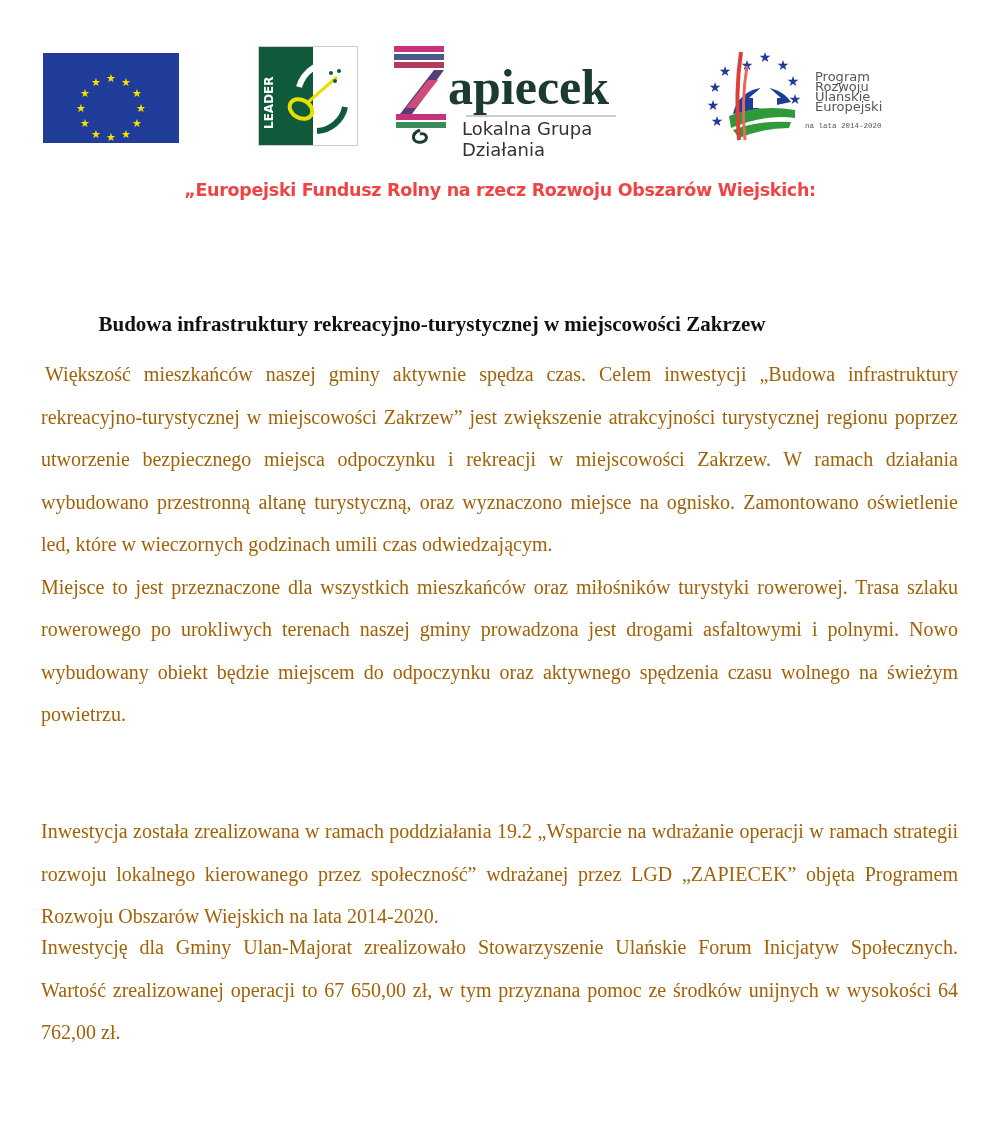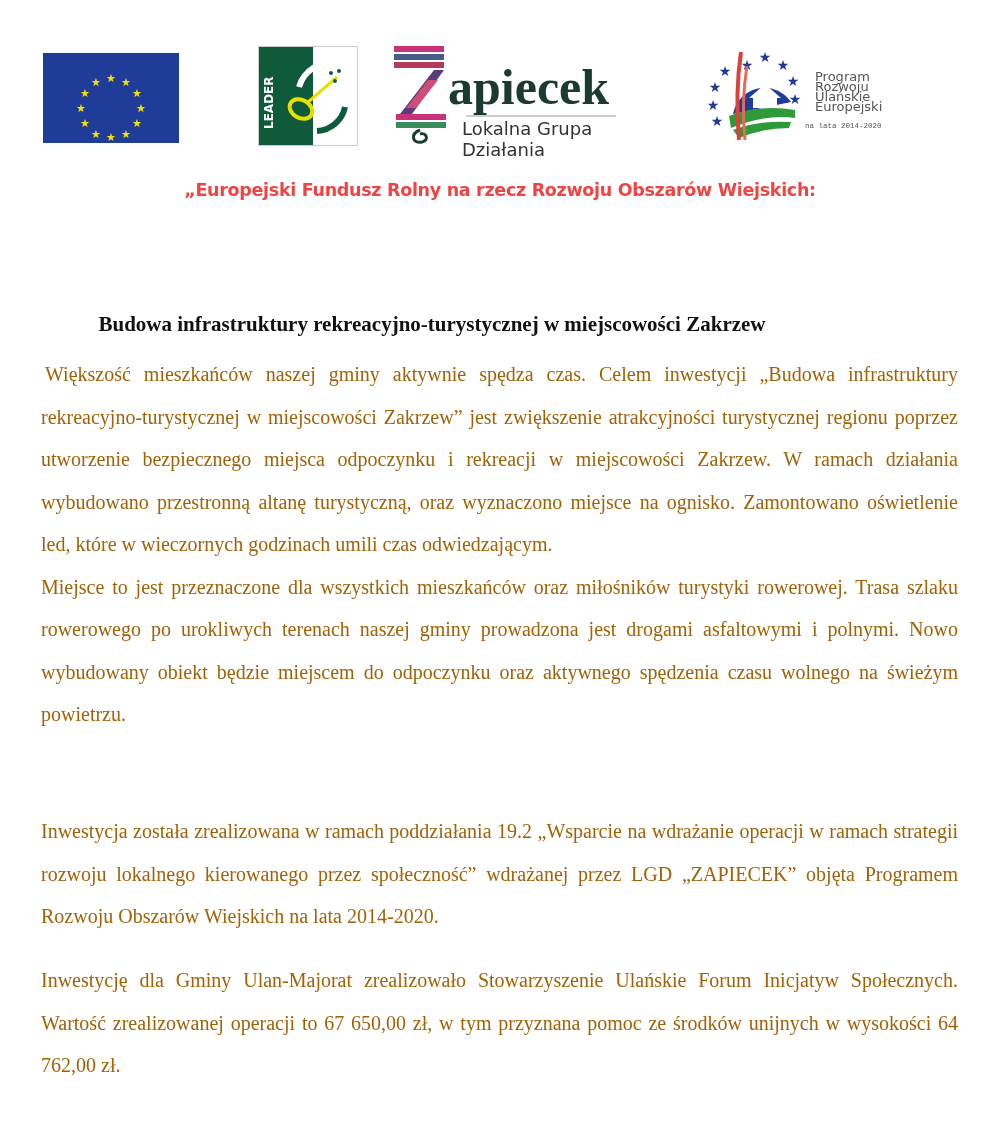--- a/index.html
+++ b/index.html
@@ -8,21 +8,21 @@
     .logo { position: absolute; }
     .eu-flag { left: 43px; top: 53px; width: 136px; height: 90px; background: #1f3c98; }
     .leader { left: 258px; top: 46px; width: 100px; height: 100px; background: #fff; border: 1px solid #ccc; box-sizing: border-box; overflow: hidden; }
     .zapiecek { left: 390px; top: 42px; width: 230px; height: 104px; }
     .prow { left: 705px; top: 42px; width: 160px; height: 100px; }
     .slogan { position: absolute; top: 160px; left: 0; width: 1000px; text-align: center; color: #ef4444; font-family: "DejaVu Sans", sans-serif; font-weight: bold; font-size: 17.5px; line-height: 28px; letter-spacing: -0.3px; margin-top: 16px; }
     .doc-title { position: absolute; top: 312px; left: 0; width: 864px; text-align: center; font-family: "Liberation Serif", serif; font-weight: bold; font-size: 21px; color: #111; }
     .body { position: absolute; left: 41px; width: 917px; font-family: "Liberation Serif", serif; font-size: 20px; line-height: 42.5px; color: #a16207; text-align: justify; }
     .p1 { top: 353px; }
     .p2 { top: 810px; }
-    .p3 { top: 959px; }
+    .p3 { top: 926px; }
     .para { margin: 0; }
     .indent { text-indent: 4px; }
   </style>
 </head>
 <body>
 
 <div class="logos">
 
   <div class="logo eu-flag">
     <svg width="136" height="90" viewBox="0 0 136 90">

